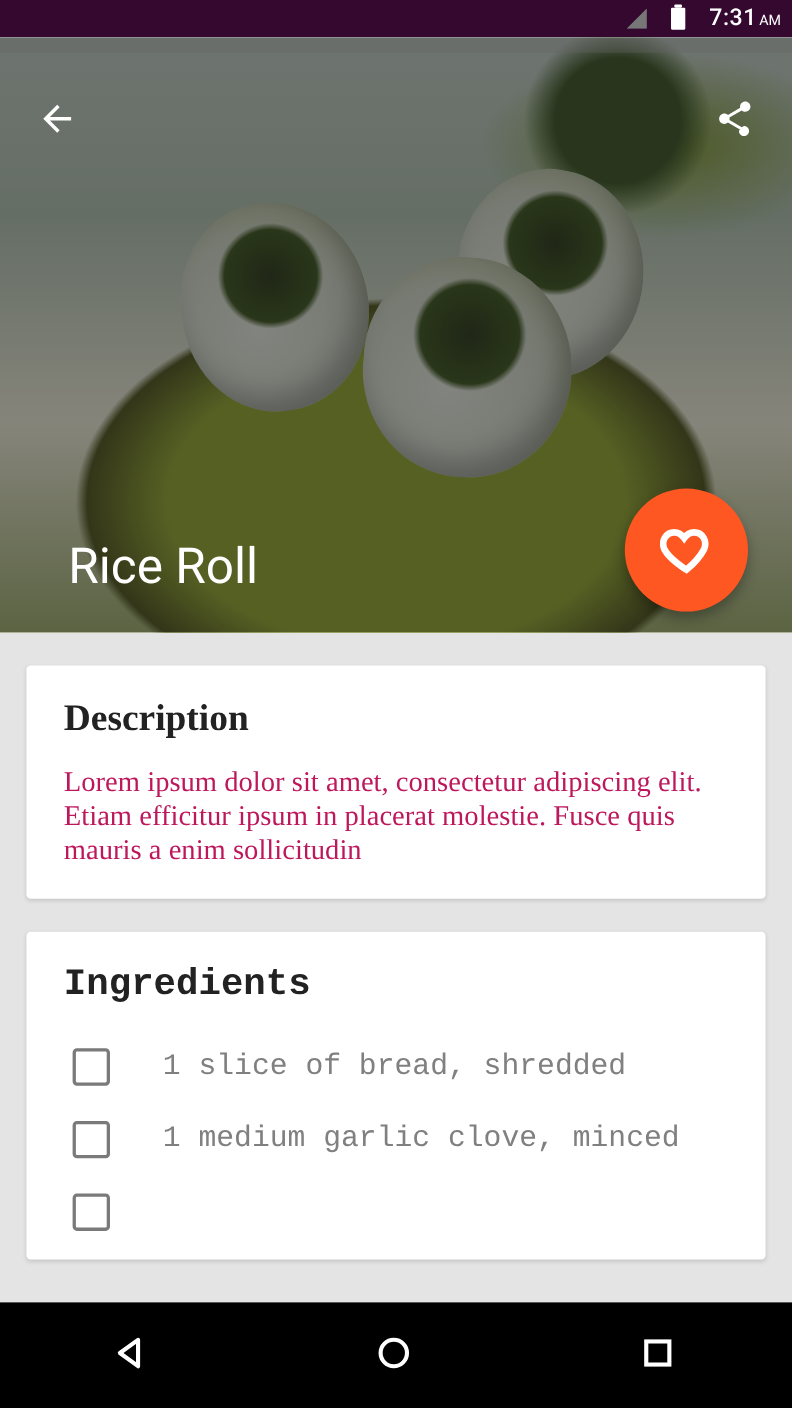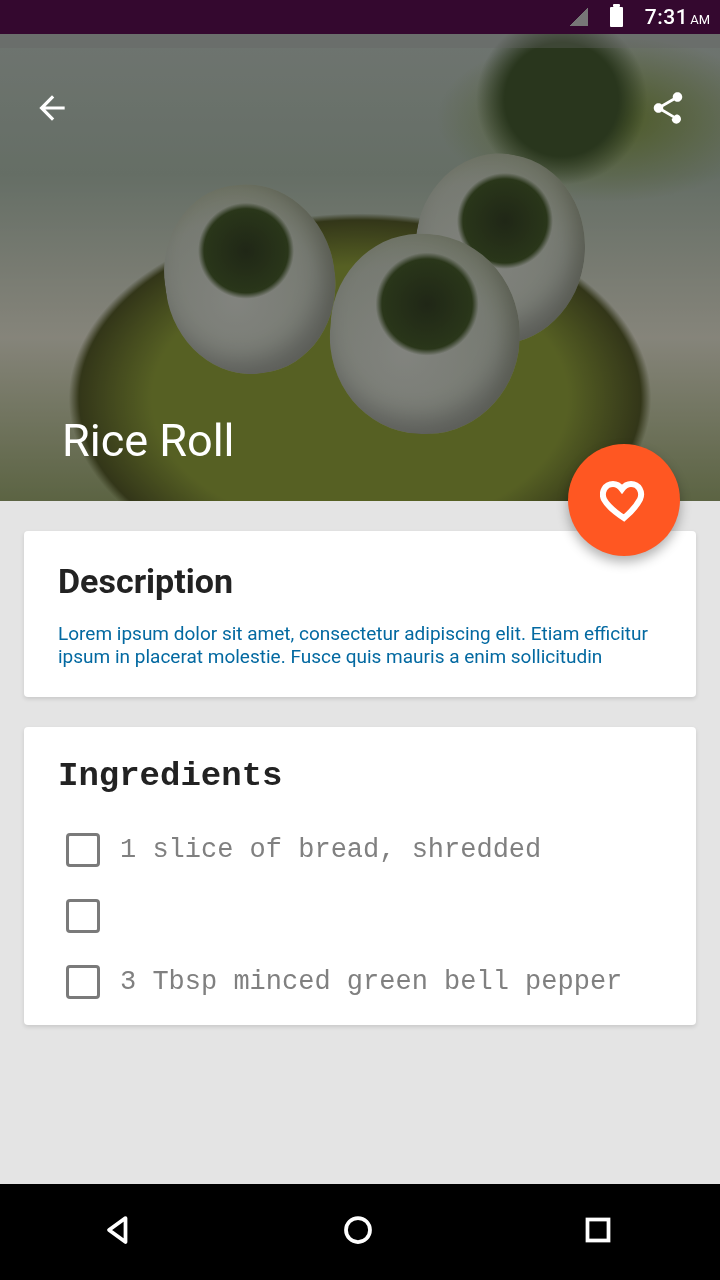--- a/index.html
+++ b/index.html
@@ -8,21 +8,21 @@
 
   
   .status-bar { height: 34px; background: #34082f; display: flex; align-items: center; justify-content: flex-end; padding: 0 10px; gap: 22px; color: #fff; font-size: 21px; }
   .status-bar .sim-icon { width: 18px; height: 18px; background: linear-gradient(135deg, transparent 48%, #777 50%); }
   .status-bar .battery { width: 13px; height: 20px; background: #fff; position: relative; border-radius: 1px; }
   .status-bar .battery::before { content:""; position:absolute; top:-3px; left:3px; width:7px; height:3px; background:#fff; border-radius:1px; }
   .status-bar .time { font-weight: 500; letter-spacing: 0.5px; }
   .status-bar .ampm { font-size: 13px; margin-left: 2px; }
 
   
-  .hero { height: 467px; position: relative; background:
+  .hero { height: 541px; position: relative; background:
       radial-gradient(ellipse 520px 330px at 50% 78%, #8da62d 0%, #8da62d 40%, #4d5a1a 54%, transparent 56%),
       radial-gradient(circle 190px at 78% 14%, #3b5a22 0%, #3b5a22 30%, transparent 45%),
       radial-gradient(ellipse 280px 140px at 84% 18%, #7a9a2d 0%, transparent 60%),
       linear-gradient(180deg, #b9cbb8 0%, #a8c0a5 30%, #e3e8cb 65%, #97ad66 100%);
       overflow: hidden; }
   .hero .riceball { position:absolute; width: 170px; height: 190px; border-radius: 48% 52% 50% 50%; background:
       radial-gradient(circle at 50% 35%, #2a3e15 0%, #3c5a1c 28%, transparent 32%),
       radial-gradient(circle at 40% 60%, #dce6d2 0%, #c8d6bc 55%, #b3c49a 80%);
       box-shadow: inset -10px -14px 24px rgba(0,0,0,0.25); }
   .hero .r1 { left: 165px; top: 150px; transform: rotate(-8deg); }
@@ -36,29 +36,29 @@
   .icon-btn svg { width: 38px; height: 38px; fill: #fff; }
 
   .hero-title { position: absolute; left: 62px; bottom: 34px; color: #fff; font-size: 45px; font-weight: 400; }
 
   .fab { position: absolute; right: 40px; top: 444px; width: 112px; height: 112px; border-radius: 50%; background: #ff5722; display:flex; align-items:center; justify-content:center; box-shadow: 0 6px 12px rgba(0,0,0,0.3); z-index: 5; cursor:pointer; }
   .fab svg { width: 48px; height: 48px; fill: none; stroke: #fff; stroke-width: 3; }
 
   
   .content { flex: 1; overflow: hidden; padding: 0 24px; background: #e4e4e4; }
   .card { background: #fff; border-radius: 4px; margin-top: 30px; padding: 30px 34px 28px; box-shadow: 0 2px 4px rgba(0,0,0,0.12); }
-  .card:first-child { margin-top: 30px; }
+  .card:first-child { margin-top: 30px; font-family: Liberation Serif, serif; }
   .card h2 { font-size: 34px; font-weight: 700; color: #222; margin-bottom: 22px; }
-  .card p { font-size: 19px; line-height: 1.2; color: #0369a1; }
+  .card p { font-size: 26px; line-height: 1.2; color: #be185d; }
 
   .ingredients { padding-bottom: 10px; font-family: Liberation Mono, monospace; }
   .ing-list { margin-top: 6px; }
   .ing-item { display: flex; align-items: center; gap: 20px; height: 66px; }
   .chk { width: 34px; height: 34px; border: 3px solid #7a7a7a; border-radius: 4px; flex-shrink: 0; cursor:pointer; margin-left: 8px; }
-  .ing-item span { font-size: 27px; color: #808080; }
+  .ing-item span { font-size: 27px; color: #808080; margin-left: 28px; }
 
   
   .navbar { position:absolute; bottom:0; left:0; right:0; height: 96px; background: #000; display:flex; align-items:center; justify-content: space-around; }
   .navbar .nav-btn { width: 40px; height: 40px; cursor:pointer; }
   .navbar svg { width: 36px; height: 36px; fill: none; stroke: #fff; stroke-width: 2.5; }
 
 </style>
 </head>
 <body>
 
@@ -110,24 +110,24 @@
 
     <div class="card ingredients">
       <h2>Ingredients</h2>
       <div class="ing-list">
         <div class="ing-item">
           <div class="chk"></div>
           <span>1 slice of bread, shredded</span>
         </div>
         <div class="ing-item">
           <div class="chk"></div>
+          <span>1 medium garlic clove, minced</span>
         </div>
         <div class="ing-item">
           <div class="chk"></div>
-          <span>3 Tbsp minced green bell pepper</span>
         </div>
       </div>
     </div>
 
   </div>
 
   <div class="navbar">
     <div class="nav-btn">
       <svg viewBox="0 0 24 24">
           <path d="M17 4 L6 12 L17 20 Z" stroke-linejoin="round"></path>

